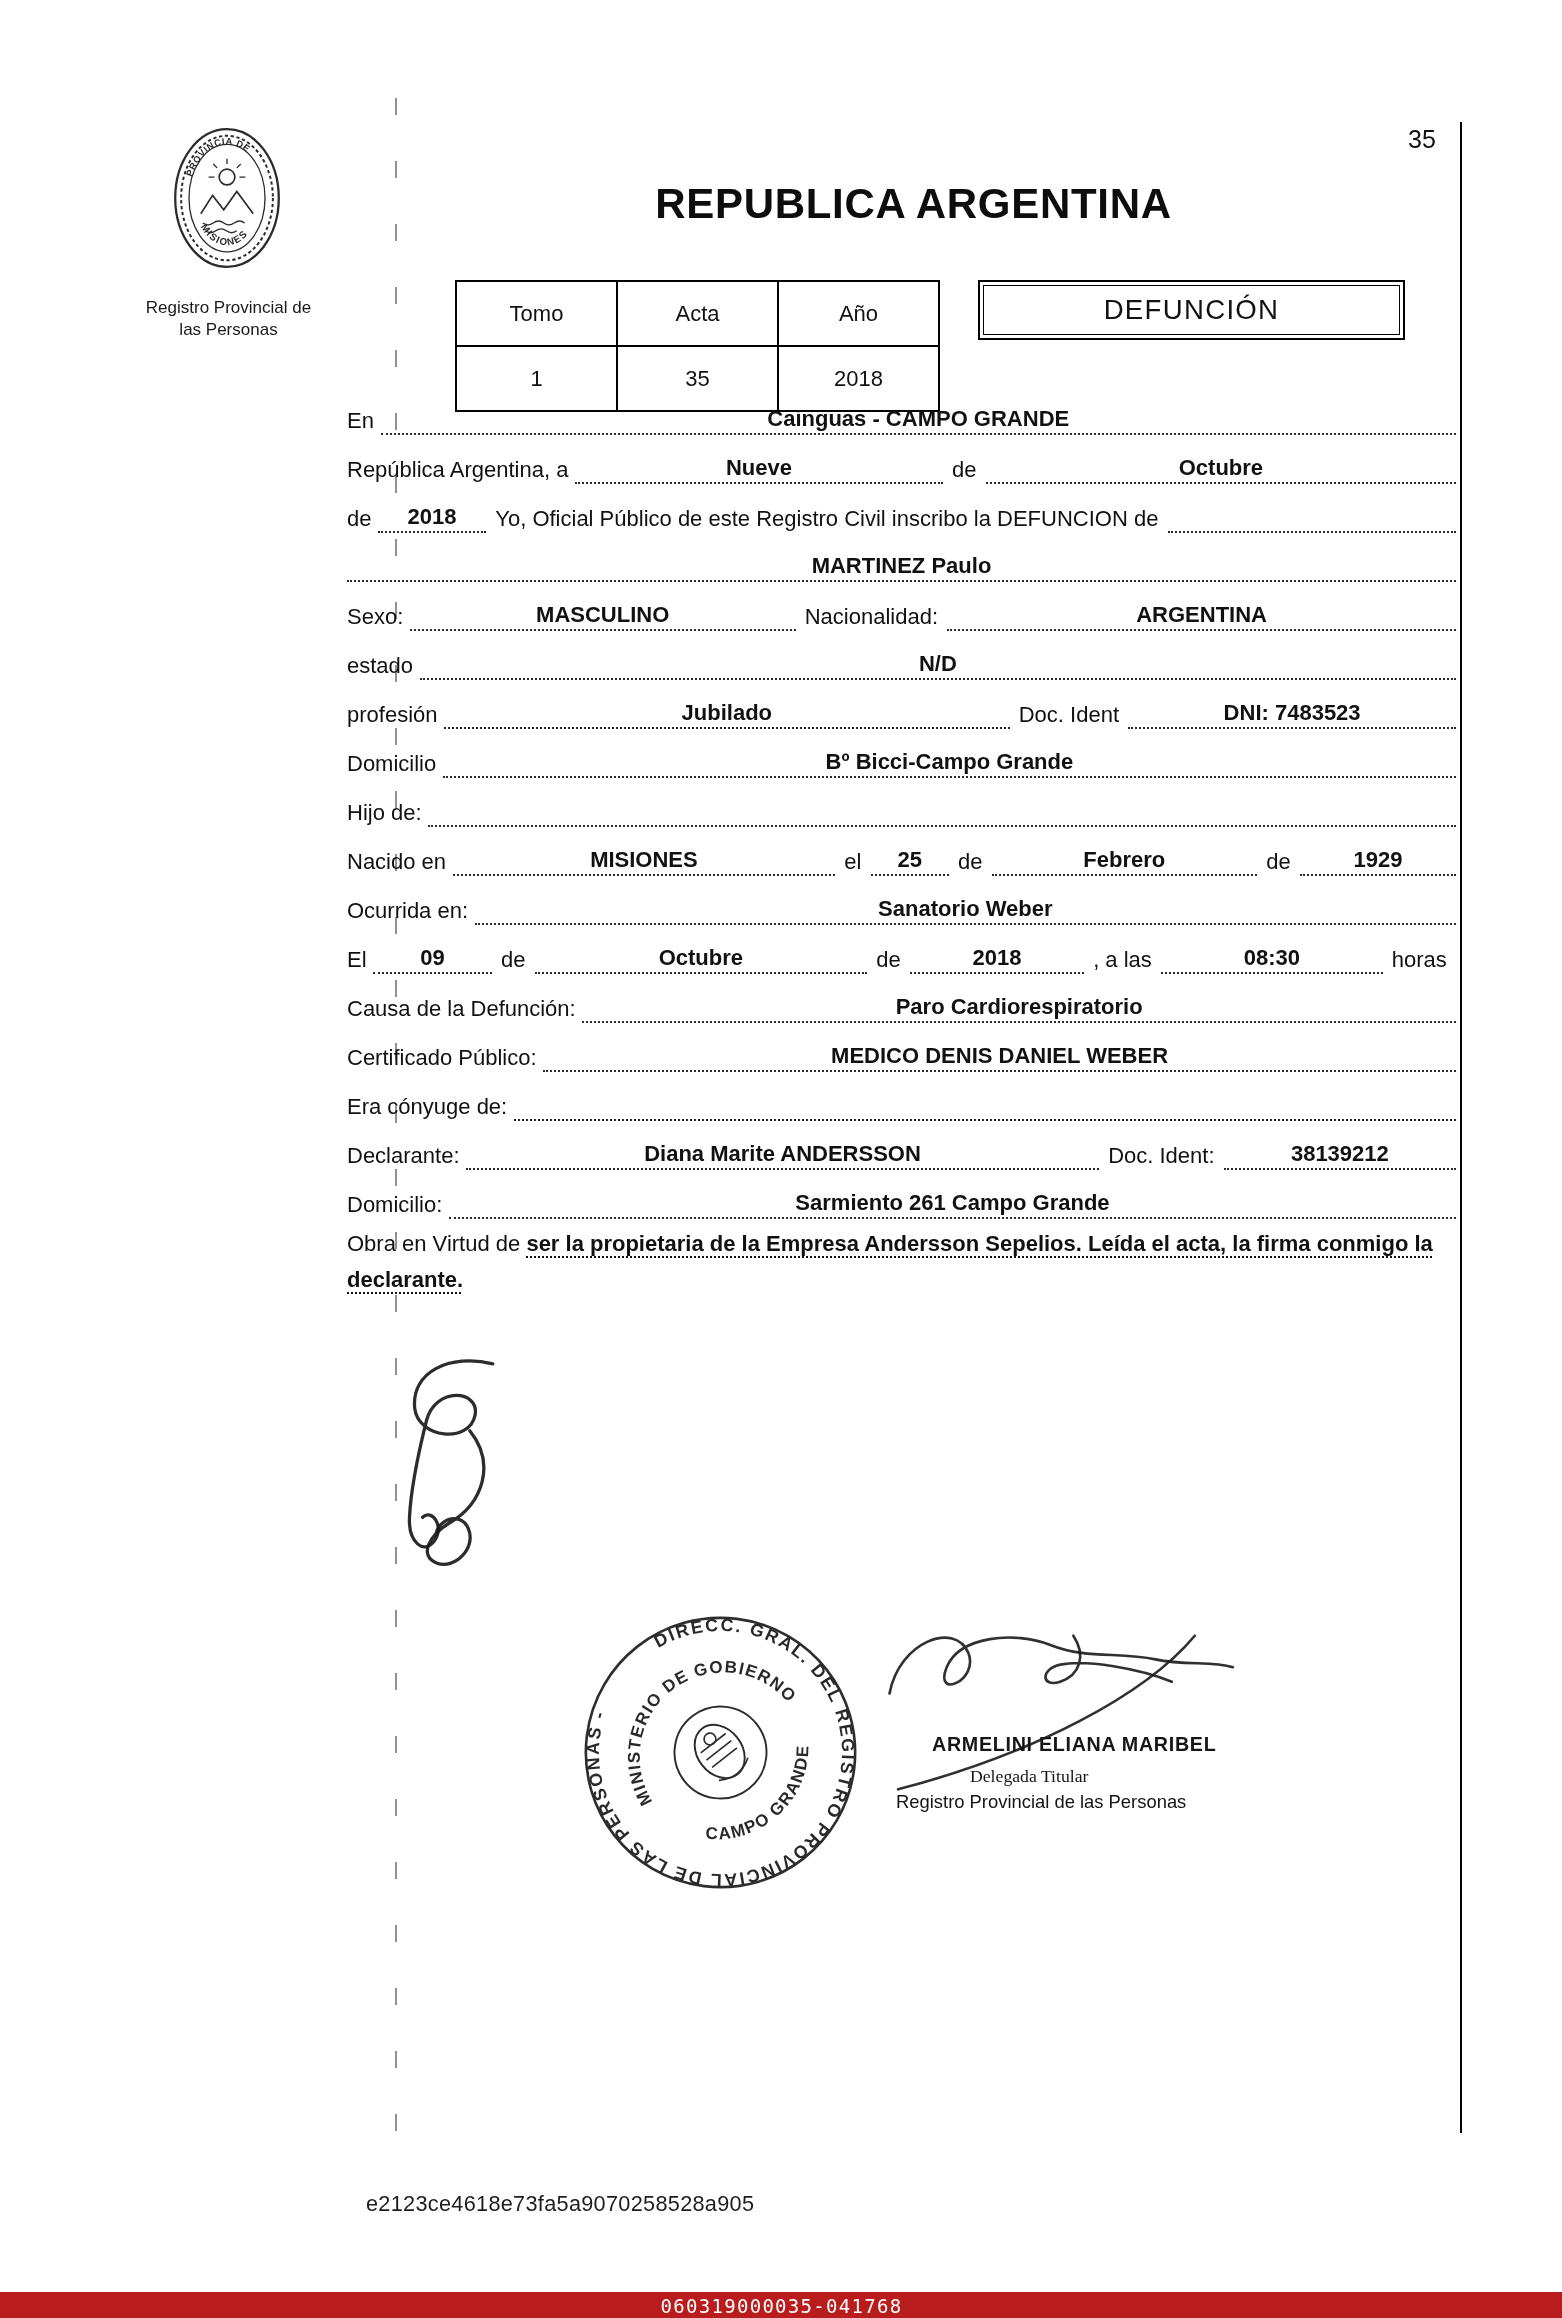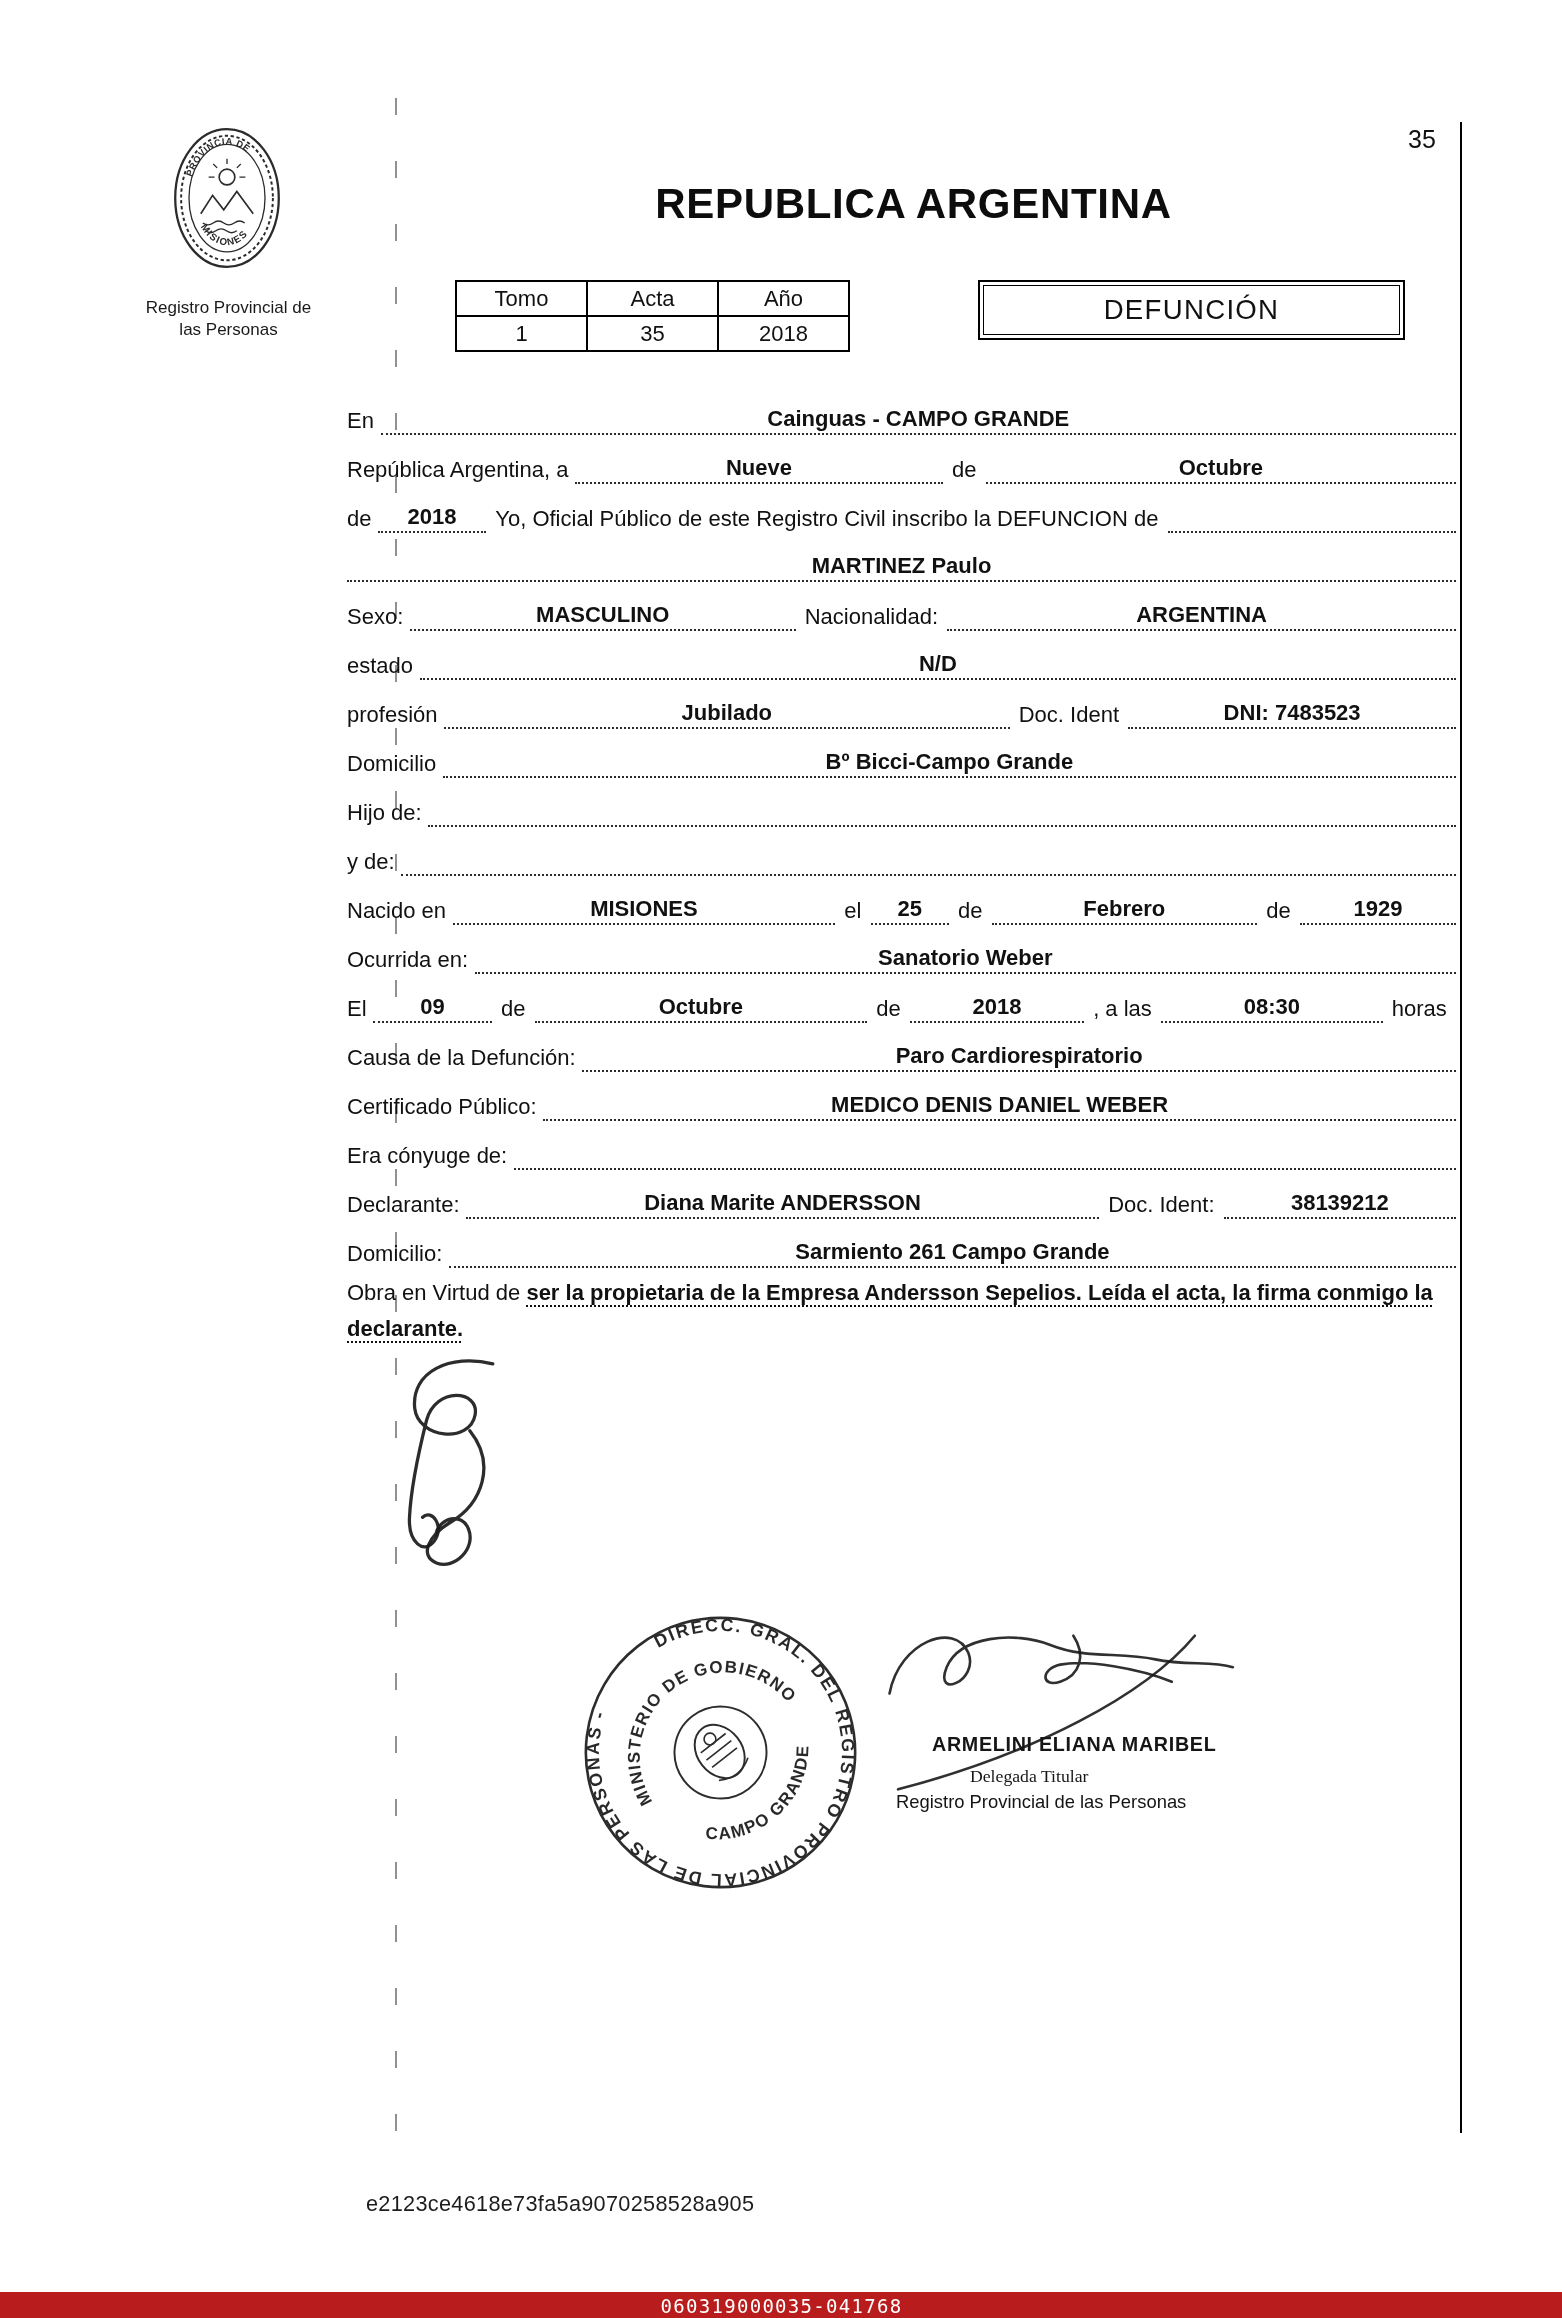--- a/index.html
+++ b/index.html
@@ -19,21 +19,21 @@
   .seal-stroke{fill:none;stroke:#2b2b2b;}
   .seal-caption{position:absolute;left:139px;top:297px;width:179px;text-align:center;
     font-size:17px;line-height:1.3;color:#1a1a1a;}
   
   .page-number{position:absolute;left:1408px;top:125px;font-size:25px;color:#111;}
   .doc-title{position:absolute;left:347px;top:168px;width:1109px;text-align:center;
     font-size:42px;font-weight:700;letter-spacing:0.7px;margin:12px;color:#0d0d0d;}
   .record-table{position:absolute;left:455px;top:280px;border-collapse:collapse;}
   .record-table th,.record-table td{
     border:2px solid #000;width:129px;height:33px;text-align:center;
-    font-size:22px;font-weight:400;padding:0;}
+    font-size:22px;font-weight:400;padding:15px;}
   .type-box{position:absolute;left:978px;top:280px;width:427px;height:60px;
     border:2px solid #000;box-sizing:border-box;display:flex;align-items:center;justify-content:center;}
   .type-box::after{content:"";position:absolute;inset:3.3px;border:1.3px solid #000;pointer-events:none;}
   .type-box span{font-size:27.6px;letter-spacing:1.3px;font-weight:500;}
   
   .form{position:absolute;left:347px;top:386px;width:1109px;z-index:1;}
   .row{display:flex;align-items:flex-end;height:49px;font-size:22px;}
   .lbl{white-space:nowrap;padding:0 6.6px 1.3px 0;}
   .mid{white-space:nowrap;padding:0 9.2px 1.3px 9.2px;}
   .fill{border-bottom:2px dotted #2a2a2a;text-align:center;min-width:26px;padding-bottom:0.7px;}
@@ -174,24 +174,20 @@
     <div class="row">
       <span class="lbl">Domicilio</span>
       <span class="fill grow"><b>Bº Bicci-Campo Grande</b></span>
     </div>
 
     <div class="row">
       <span class="lbl">Hijo de:</span>
       <span class="fill grow"><b></b></span>
     </div>
 
-    <div class="row">
-      <span class="lbl">y de:</span>
-      <span class="fill grow"><b></b></span>
-    </div>
 
     <div class="row">
       <span class="lbl">Nacido en</span>
       <span class="fill" style="flex:245"><b>MISIONES</b></span>
       <span class="mid">el</span>
       <span class="fill" style="flex:50"><b>25</b></span>
       <span class="mid">de</span>
       <span class="fill" style="flex:170"><b>Febrero</b></span>
       <span class="mid">de</span>
       <span class="fill" style="flex:100"><b>1929</b></span>

